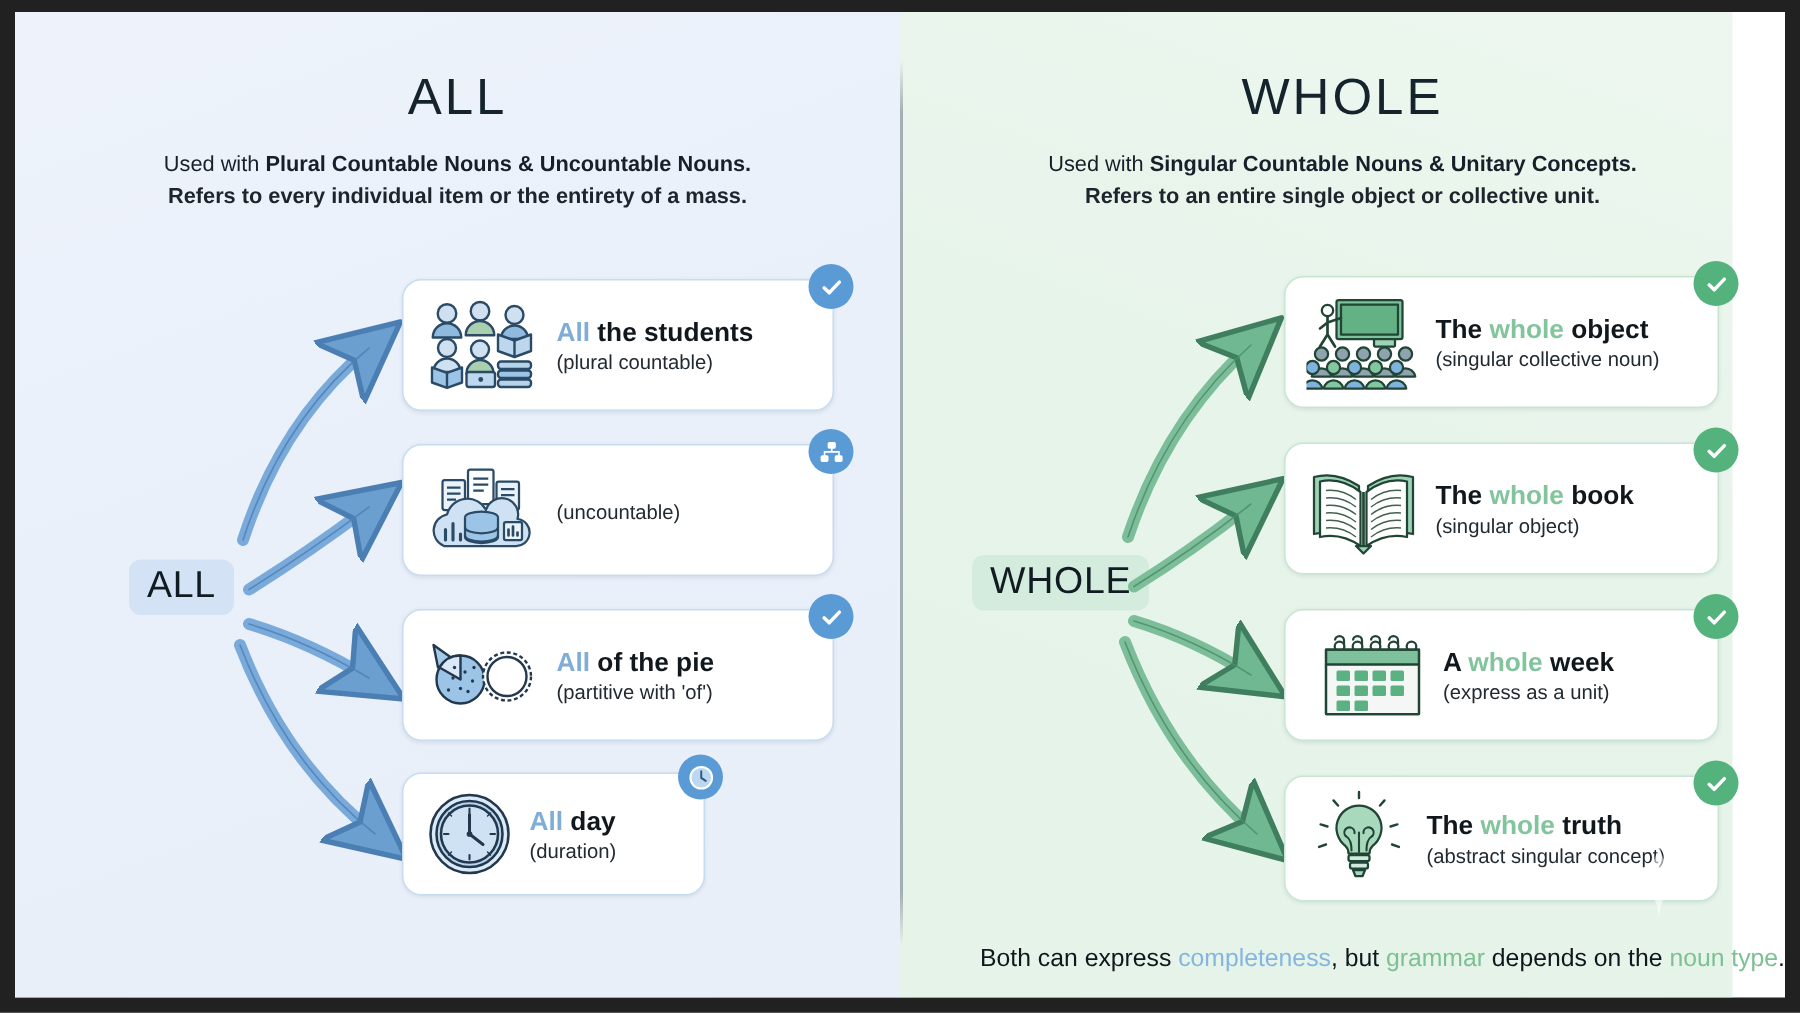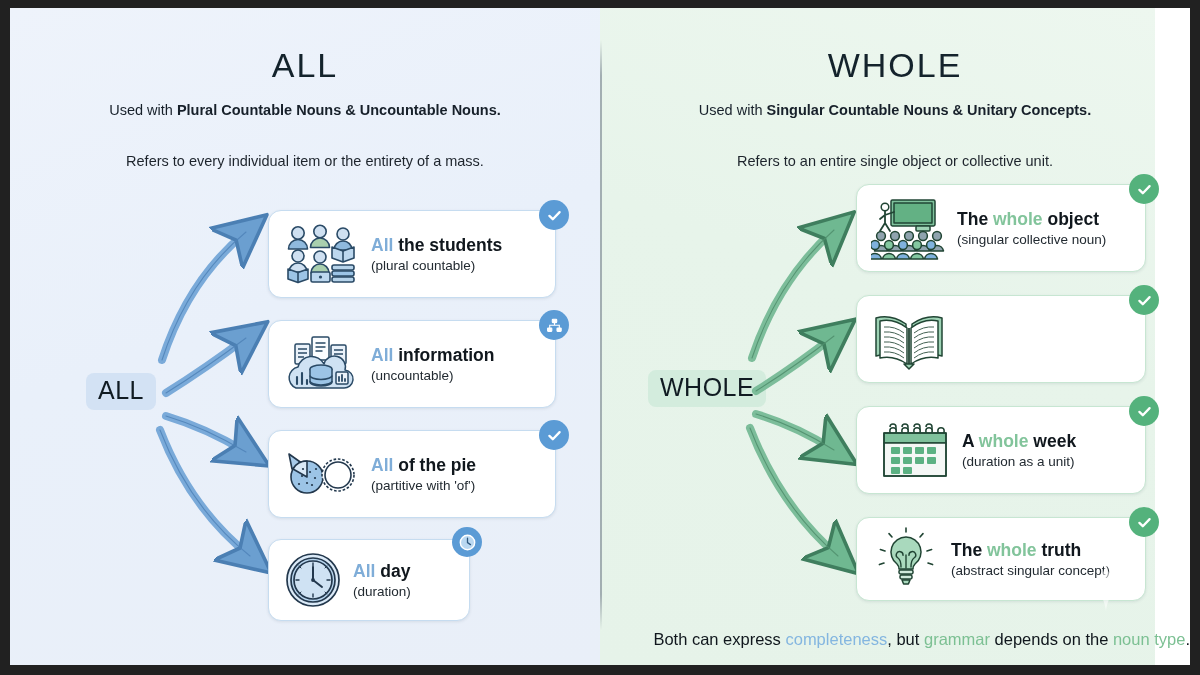--- a/index.html
+++ b/index.html
@@ -44,39 +44,39 @@
   }
   .hdr-title .hl{
     position:absolute;left:0;right:0;bottom:2px;height:22px;border-radius:7px;z-index:-1;
   }
   .hl-blue{background:#cfe0f2;}
   .hl-green{background:#cfeada;}
   .hdr-sub{
     margin-top:12px;font-size:14.5px;color:#17202a;line-height:1.45;
   }
   .hdr-sub b{font-weight:700;}
-  .hdr-sub .ln2{font-weight:400;color:#1d242c;margin-top:30px;}
+  .hdr-sub .ln2{font-weight:700;color:#1d242c;}
 
   
   .root{
     position:absolute;font-size:25px;letter-spacing:.5px;color:#101b22;
     padding:3px 12px 5px 12px;border-radius:8px;white-space:nowrap;
   }
   .root-blue{background:#d3e2f4;}
   .root-green{background:#d3ecdd;}
 
   
   .card{
     position:absolute;
     background:#ffffff;border-radius:13px;
     box-shadow:0 1px 3px rgba(40,60,80,.10);
     display:flex;align-items:center;
     box-sizing:border-box;
   }
-  .card-blue{border:1.5px solid #c6dcf0;margin-top:24px;}
+  .card-blue{border:1.5px solid #c6dcf0;}
   .card-green{border:1.5px solid #c7e6d2;}
   .card-ico{
     flex:0 0 auto;display:flex;align-items:center;justify-content:center;
   }
   .card-txt{flex:1 1 auto;}
   .card-main{
     font-size:17.5px;font-weight:700;color:#10171d;line-height:1.15;white-space:nowrap;
   }
   .card-main .kw-blue{color:#7fadd8;font-weight:700;}
   .card-main .kw-green{color:#82c49b;font-weight:700;}
@@ -194,21 +194,20 @@
             <ellipse cx="38" cy="37" rx="11" ry="4" fill="#9cc4e6"></ellipse>
             <path d="M27,37 v13 a11,4 0 0 0 22,0 v-13" fill="#9cc4e6"></path>
             <path d="M27,43.5 a11,4 0 0 0 22,0 M27,49 a11,4 0 0 0 22,0"></path>
             <path d="M14,52 v-7 M19,52 v-11 M24,52 v-4" stroke-width="2.1" stroke-linecap="round"></path>
             <rect x="53" y="40" width="12" height="12" rx="1.2" fill="#eaf2fa"></rect>
             <path d="M56,49 v-4 M59,49 v-6 M62,49 v-2" stroke-width="1.8" stroke-linecap="round"></path>
           </g>
         </svg>
       </div>
       <div class="card-txt" style="margin-left:10px;">
-        <div class="card-main"><span class="kw-blue">All</span><span> information</span></div>
         <div class="card-sub">(uncountable)</div>
       </div>
       <div class="badge badge-blue" style="right:-14px;top:-11px;">
         <svg width="17" height="17" viewBox="0 0 17 17">
           <g fill="#ffffff" stroke="#ffffff" stroke-width="1.1">
             <rect x="6.3" y="2.2" width="4.4" height="3.4" rx=".6"></rect>
             <rect x="1.6" y="11" width="4.2" height="3.4" rx=".6"></rect>
             <rect x="11" y="11" width="4.2" height="3.4" rx=".6"></rect>
             <path d="M8.5,5.6 v2.6 M3.7,11 v-2.8 h9.6 v2.8" fill="none"></path>
           </g>
@@ -370,20 +369,24 @@
             <path d="M67,13 q-14,-3 -27,7 v36 q13,-9 27,-6 z" fill="#ffffff"></path>
             <g stroke-width="1" opacity=".85">
               <path d="M13,19 q11,-1 20,6 M13,24 q11,-1 20,6 M13,29 q11,-1 20,6 M13,34 q11,-1 20,6 M13,39 q11,-1 20,6 M13,44 q11,-1 20,6"></path>
               <path d="M63,19 q-11,-1 -20,6 M63,24 q-11,-1 -20,6 M63,29 q-11,-1 -20,6 M63,34 q-11,-1 -20,6 M63,39 q-11,-1 -20,6 M63,44 q-11,-1 -20,6"></path>
             </g>
             <path d="M38,20 v36" stroke-width="1.8"></path>
             <path d="M33,56 h10 l-5,5 z" fill="#9ed3b5"></path>
           </g>
         </svg>
       </div>
+      <div class="card-txt" style="margin-left:10px;">
+        <div class="card-main"><span>The </span><span class="kw-green">whole</span><span> book</span></div>
+        <div class="card-sub">(singular object)</div>
+      </div>
       <div class="badge badge-green" style="right:-14px;top:-11px;">
         <svg width="17" height="17" viewBox="0 0 17 17">
               <path d="M3.4,8.9 L6.8,12.2 L13.6,5.1" fill="none" stroke="#fff" stroke-width="2.3" stroke-linecap="round" stroke-linejoin="round"></path>
             </svg>
       </div>
     </div>
 
     <div class="card card-green" style="left:256px;top:398px;width:290px;height:88px;padding:0 21px;">
       <div class="card-ico">
         <svg width="74" height="60" viewBox="0 0 74 60">
@@ -407,21 +410,21 @@
               <rect x="37" y="37" width="9" height="7" rx="1"></rect>
               <rect x="49" y="37" width="9" height="7" rx="1"></rect>
               <rect x="13" y="47" width="9" height="7" rx="1"></rect>
               <rect x="25" y="47" width="9" height="7" rx="1"></rect>
             </g>
           </g>
         </svg>
       </div>
       <div class="card-txt" style="margin-left:10px;">
         <div class="card-main"><span>A </span><span class="kw-green">whole</span><span> week</span></div>
-        <div class="card-sub">(duration as a unit)</div>
+        <div class="card-sub">(express as a unit)</div>
       </div>
       <div class="badge badge-green" style="right:-14px;top:-11px;">
         <svg width="17" height="17" viewBox="0 0 17 17">
               <path d="M3.4,8.9 L6.8,12.2 L13.6,5.1" fill="none" stroke="#fff" stroke-width="2.3" stroke-linecap="round" stroke-linejoin="round"></path>
             </svg>
       </div>
     </div>
 
     <div class="card card-green" style="left:256px;top:509px;width:290px;height:84px;padding:0 14px;">
       <div class="card-ico">

